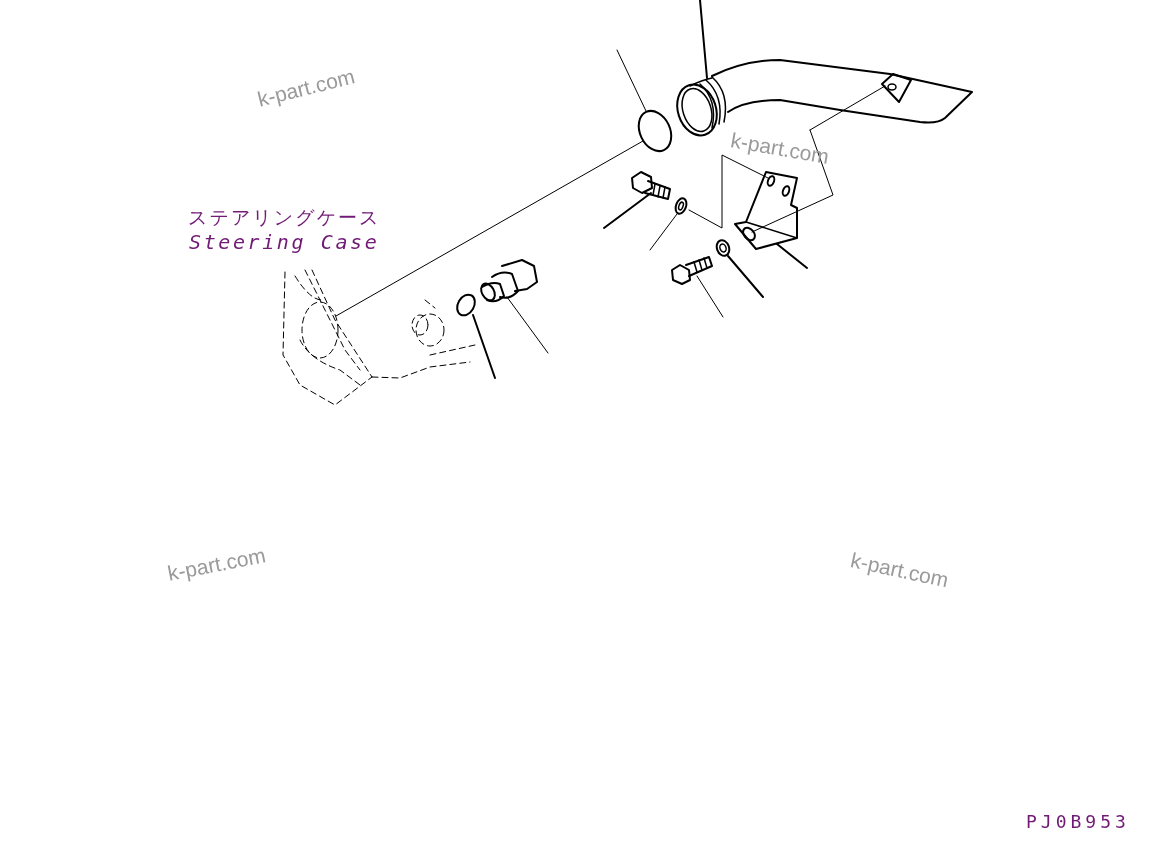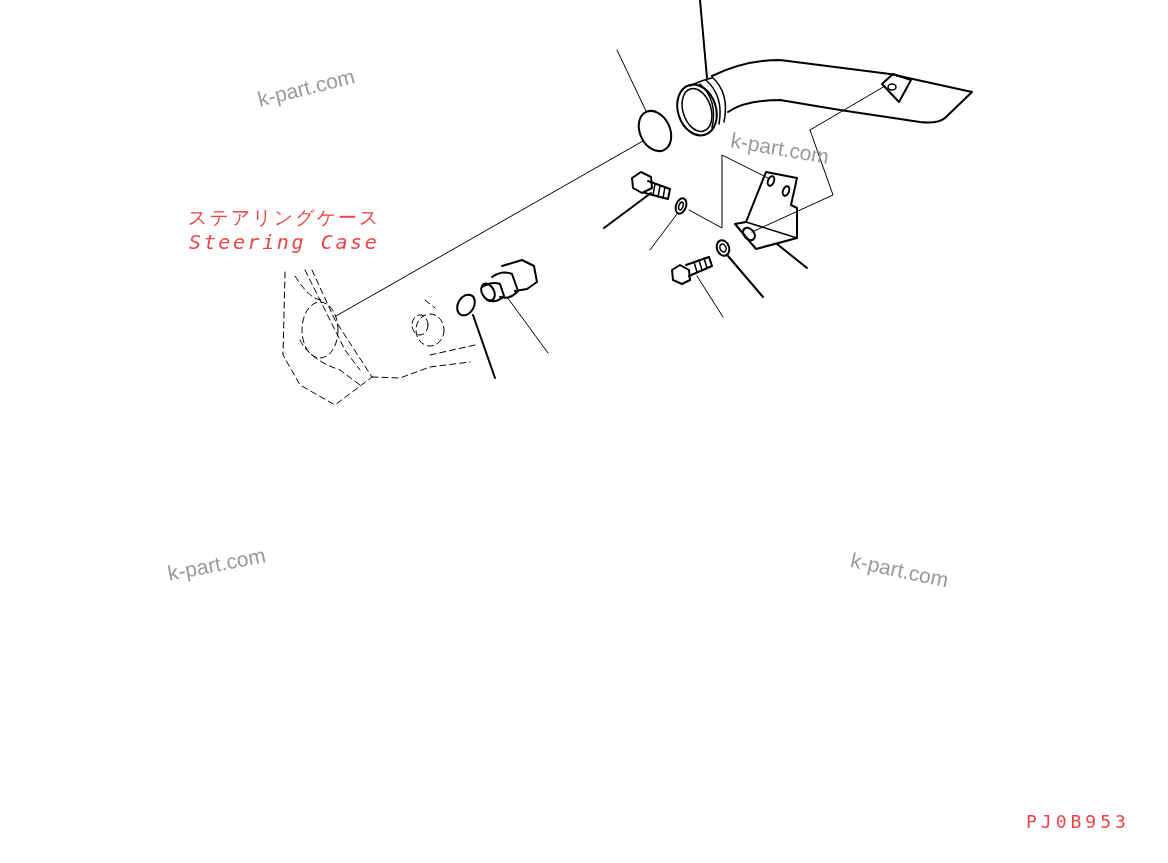--- a/index.html
+++ b/index.html
@@ -1,21 +1,21 @@
 <!DOCTYPE html>
 <html><head>
 <meta charset="utf-8">
 <style>
   html, body { margin: 0; padding: 0; background: #ffffff; }
   body { width: 1168px; height: 863px; position: relative; overflow: hidden; }
   #canvas { position: absolute; left: 0; top: 0; width: 1168px; height: 863px; }
   .label {
     position: absolute;
     font-family: "DejaVu Sans Mono", "Liberation Mono", monospace;
-    color: #ef4444;
+    color: #701a75;
     letter-spacing: 3px;
     white-space: nowrap;
   }
   .case-label-jp { left: 188px; top: 205px; font-size: 19px; letter-spacing: 2px; }
   .case-label-en { left: 189px; top: 230px; font-size: 20px; letter-spacing: 2.6px; font-style: italic; }
   .drawing-code { left: 1026px; top: 811px; font-size: 18px; letter-spacing: 4px; }
   .watermark {
     position: absolute;
     font-family: "Liberation Sans", sans-serif;
     font-size: 21px;

